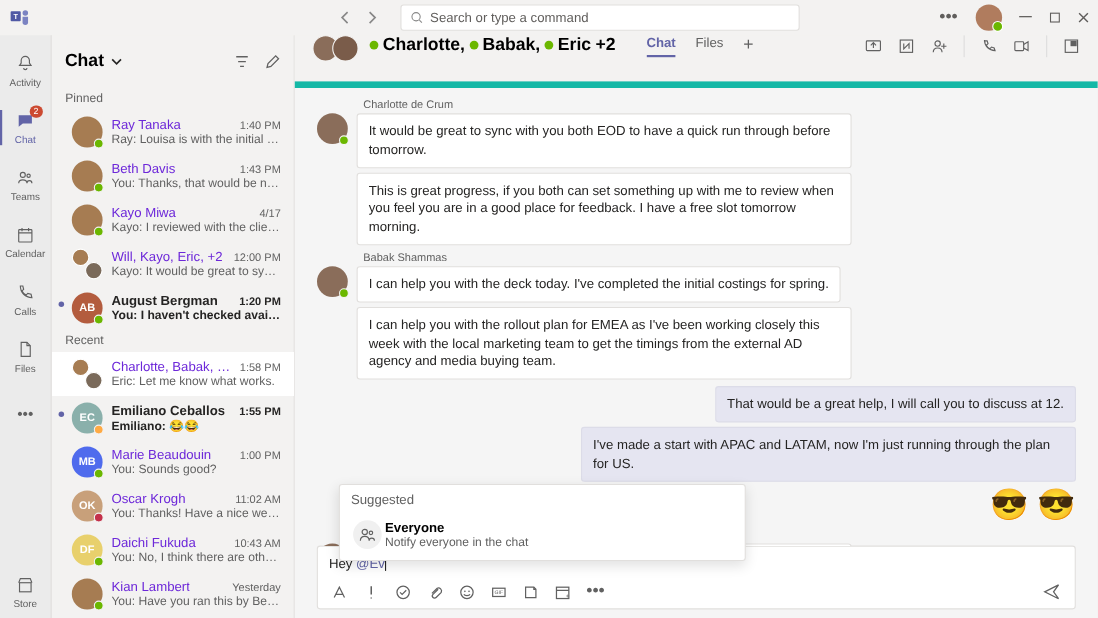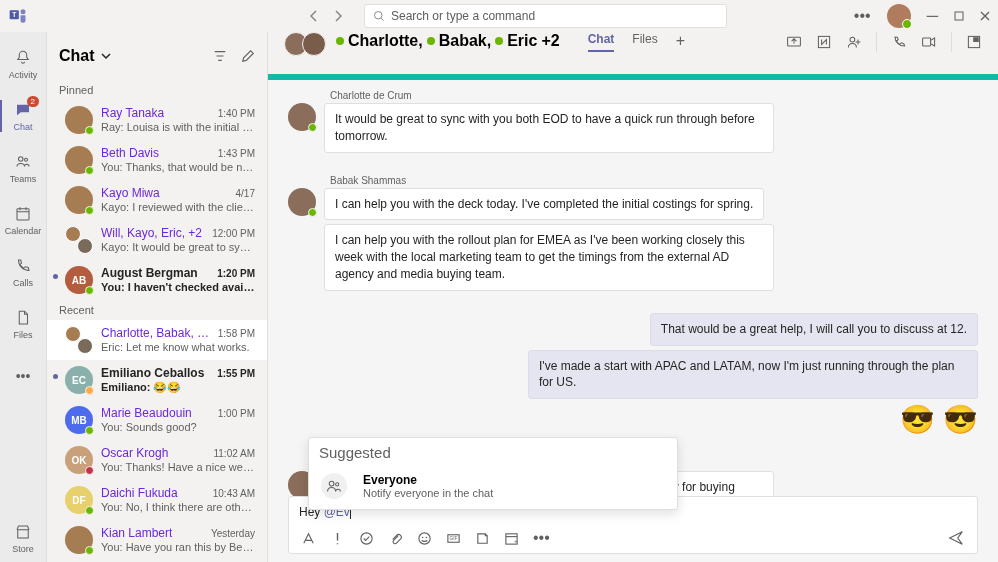--- a/index.html
+++ b/index.html
@@ -49,34 +49,34 @@
 .conv-avatars .mini-av { width:24px; height:24px; border-radius:50%; background:#a67c52; border:1.5px solid #f3f2f1; margin-left:-6px; }
 .conv-avatars .mini-av:first-child { margin-left:0; background:#8a6d5a; }
 .conv-title { font-size:16px; font-weight:700; display:flex; align-items:center; gap:4px; }
 .pres-dot { width:8px; height:8px; border-radius:50%; background:#6bb700; display:inline-block; }
 .conv-tabs { display:flex; gap:18px; margin-left:18px; font-size:12px; }
 .conv-tab { padding-bottom:4px; cursor:pointer; color:#616161; }
 .conv-tab.active { color:#6264a7; border-bottom:2px solid #6264a7; font-weight:600; }
 .conv-actions { margin-left:auto; display:flex; align-items:center; gap:14px; color:#616161; }
 .conv-actions .divider { width:1px; height:20px; background:#ddd; }
 .messages { flex:1; overflow-y:auto; padding:10px 20px 4px 20px; }
-.msg-group { margin-bottom:22px; }
+.msg-group { margin-bottom:6px; }
 .sender-name { font-size:10px; color:#616161; margin-left:42px; margin-bottom:2px; }
 .msg-row { display:flex; gap:8px; align-items:flex-start; margin-bottom:4px; }
 .msg-row.out { justify-content:flex-end; }
 .msg-avatar { width:28px; height:28px; border-radius:50%; background:#8a6d5a; flex-shrink:0; position:relative; }
 .msg-avatar .presence { border-color:#f5f5f5; }
 .bubble { background:#fff; border:1px solid #e1dfdd; border-radius:3px; padding:7px 10px; font-size:12px; color:#252423; max-width:450px; line-height:1.4; }
 .bubble.out { background:#e5e5f1; border-color:#dcdce8; }
 .bubble.stacked { margin-left:36px; }
 .reactions { text-align:right; margin:2px 0 6px 0; font-size:28px; }
 .compose-wrap { padding:0 20px 8px 20px; position:relative; }
 .suggest { position:absolute; bottom:52px; left:40px; width:370px; background:#fff; border:1px solid #e1dfdd; border-radius:3px; box-shadow:0 4px 12px rgba(0,0,0,.12); z-index:5; }
-.suggest-hdr { font-size:15px; color:#616161; padding:6px 10px; }
-.suggest-item { display:flex; gap:16px; align-items:center; padding:6px 12px 10px 12px; cursor:pointer; }
+.suggest-hdr { font-size:12px; color:#616161; padding:6px 10px; }
+.suggest-item { display:flex; gap:3px; align-items:center; padding:6px 12px 10px 12px; cursor:pointer; }
 .suggest-icon { width:26px; height:26px; border-radius:50%; background:#f0f0f0; display:flex; align-items:center; justify-content:center; color:#616161; }
 .compose { background:#fff; border:1px solid #e1dfdd; border-radius:3px; padding:8px 10px 4px 10px; }
 .compose-input { font-size:12px; color:#252423; min-height:18px; outline:none; }
 .compose-input .mention { color:#6264a7; }
 .compose-cursor { display:inline-block; width:1px; height:13px; background:#252423; vertical-align:middle; animation:blink 1s infinite; }
 @keyframes blink { 50% { opacity:0; } }
 .compose-toolbar { display:flex; align-items:center; gap:14px; padding:6px 2px 2px 2px; color:#616161; }
 .compose-toolbar .send { margin-left:auto; }
 svg { display:block; }
 </style>
@@ -416,20 +416,23 @@
 
     <div class="messages" id="messages">
         <div class="msg-group">
           <div class="sender-name">Charlotte de Crum</div>
           <div class="msg-row">
             <div class="msg-avatar">
               <span class="presence"></span>
             </div>
             <div class="bubble">It would be great to sync with you both EOD to have a quick run through before tomorrow.</div>
           </div>
+          <div class="msg-row">
+            <div class="bubble stacked">This is great progress, if you both can set something up with me to review when you feel you are in a good place for feedback. I have a free slot tomorrow morning.</div>
+          </div>
         </div>
         <div class="msg-group">
           <div class="sender-name">Babak Shammas</div>
           <div class="msg-row">
             <div class="msg-avatar">
               <span class="presence"></span>
             </div>
             <div class="bubble">I can help you with the deck today. I've completed the initial costings for spring.</div>
           </div>
           <div class="msg-row">

